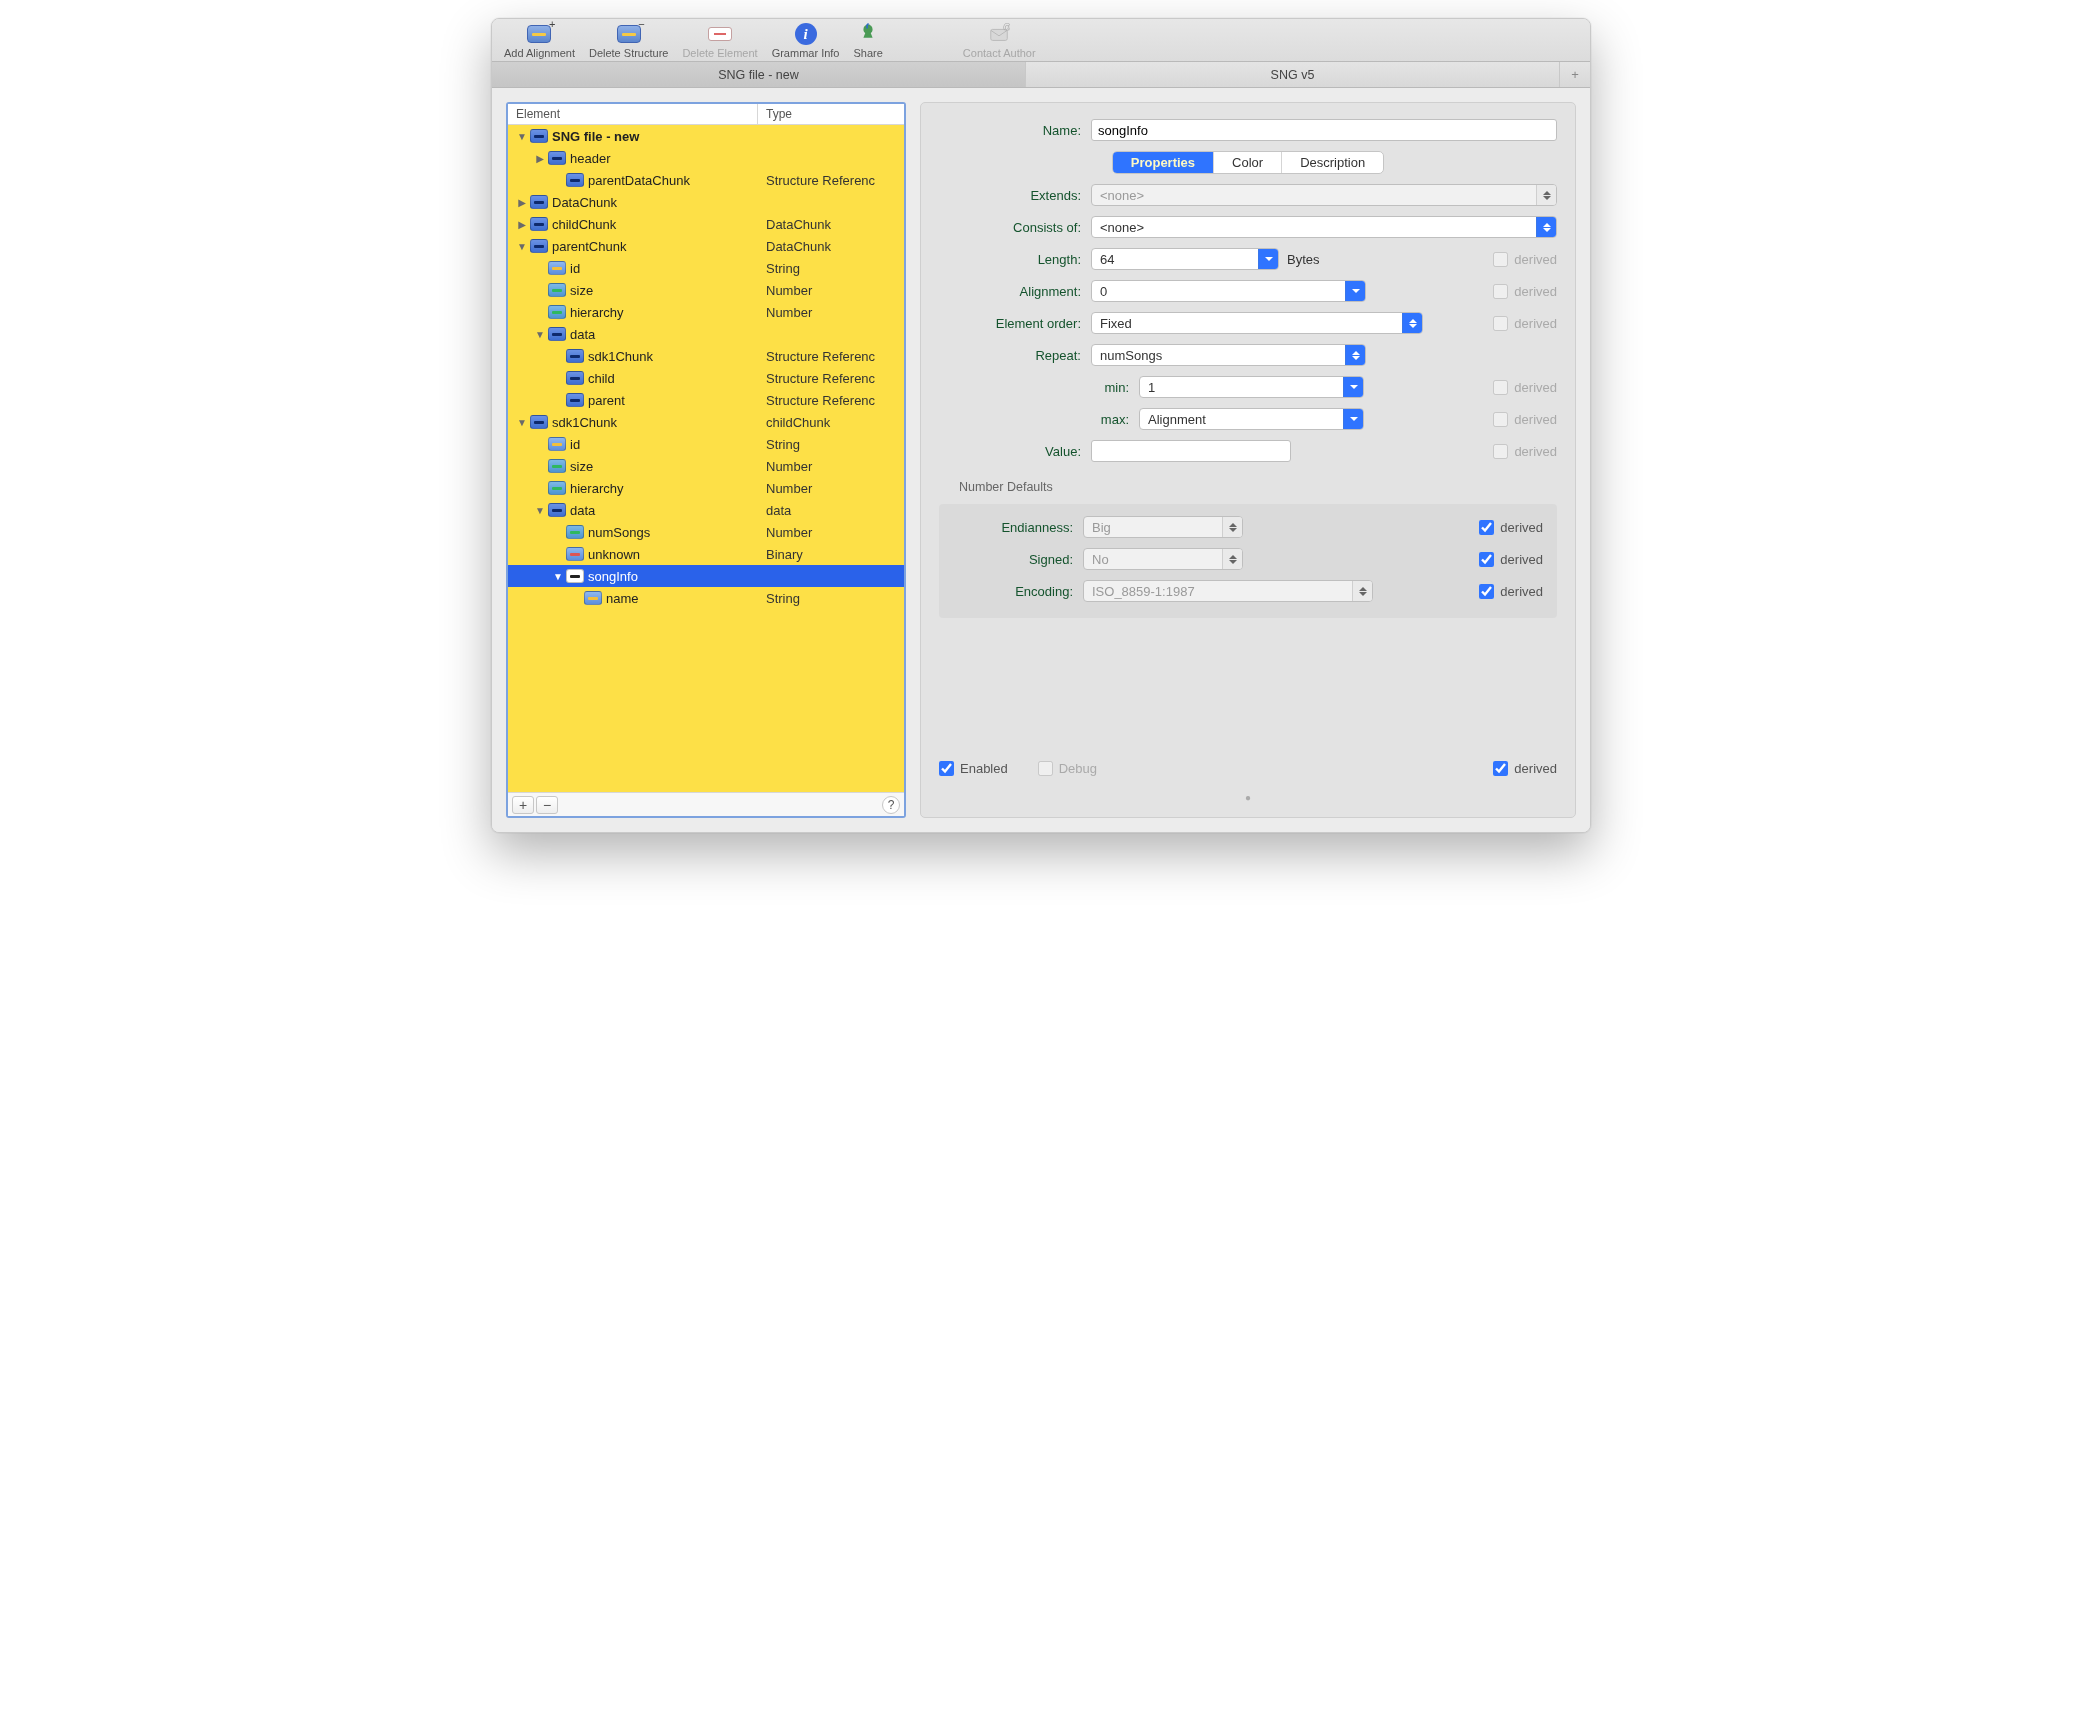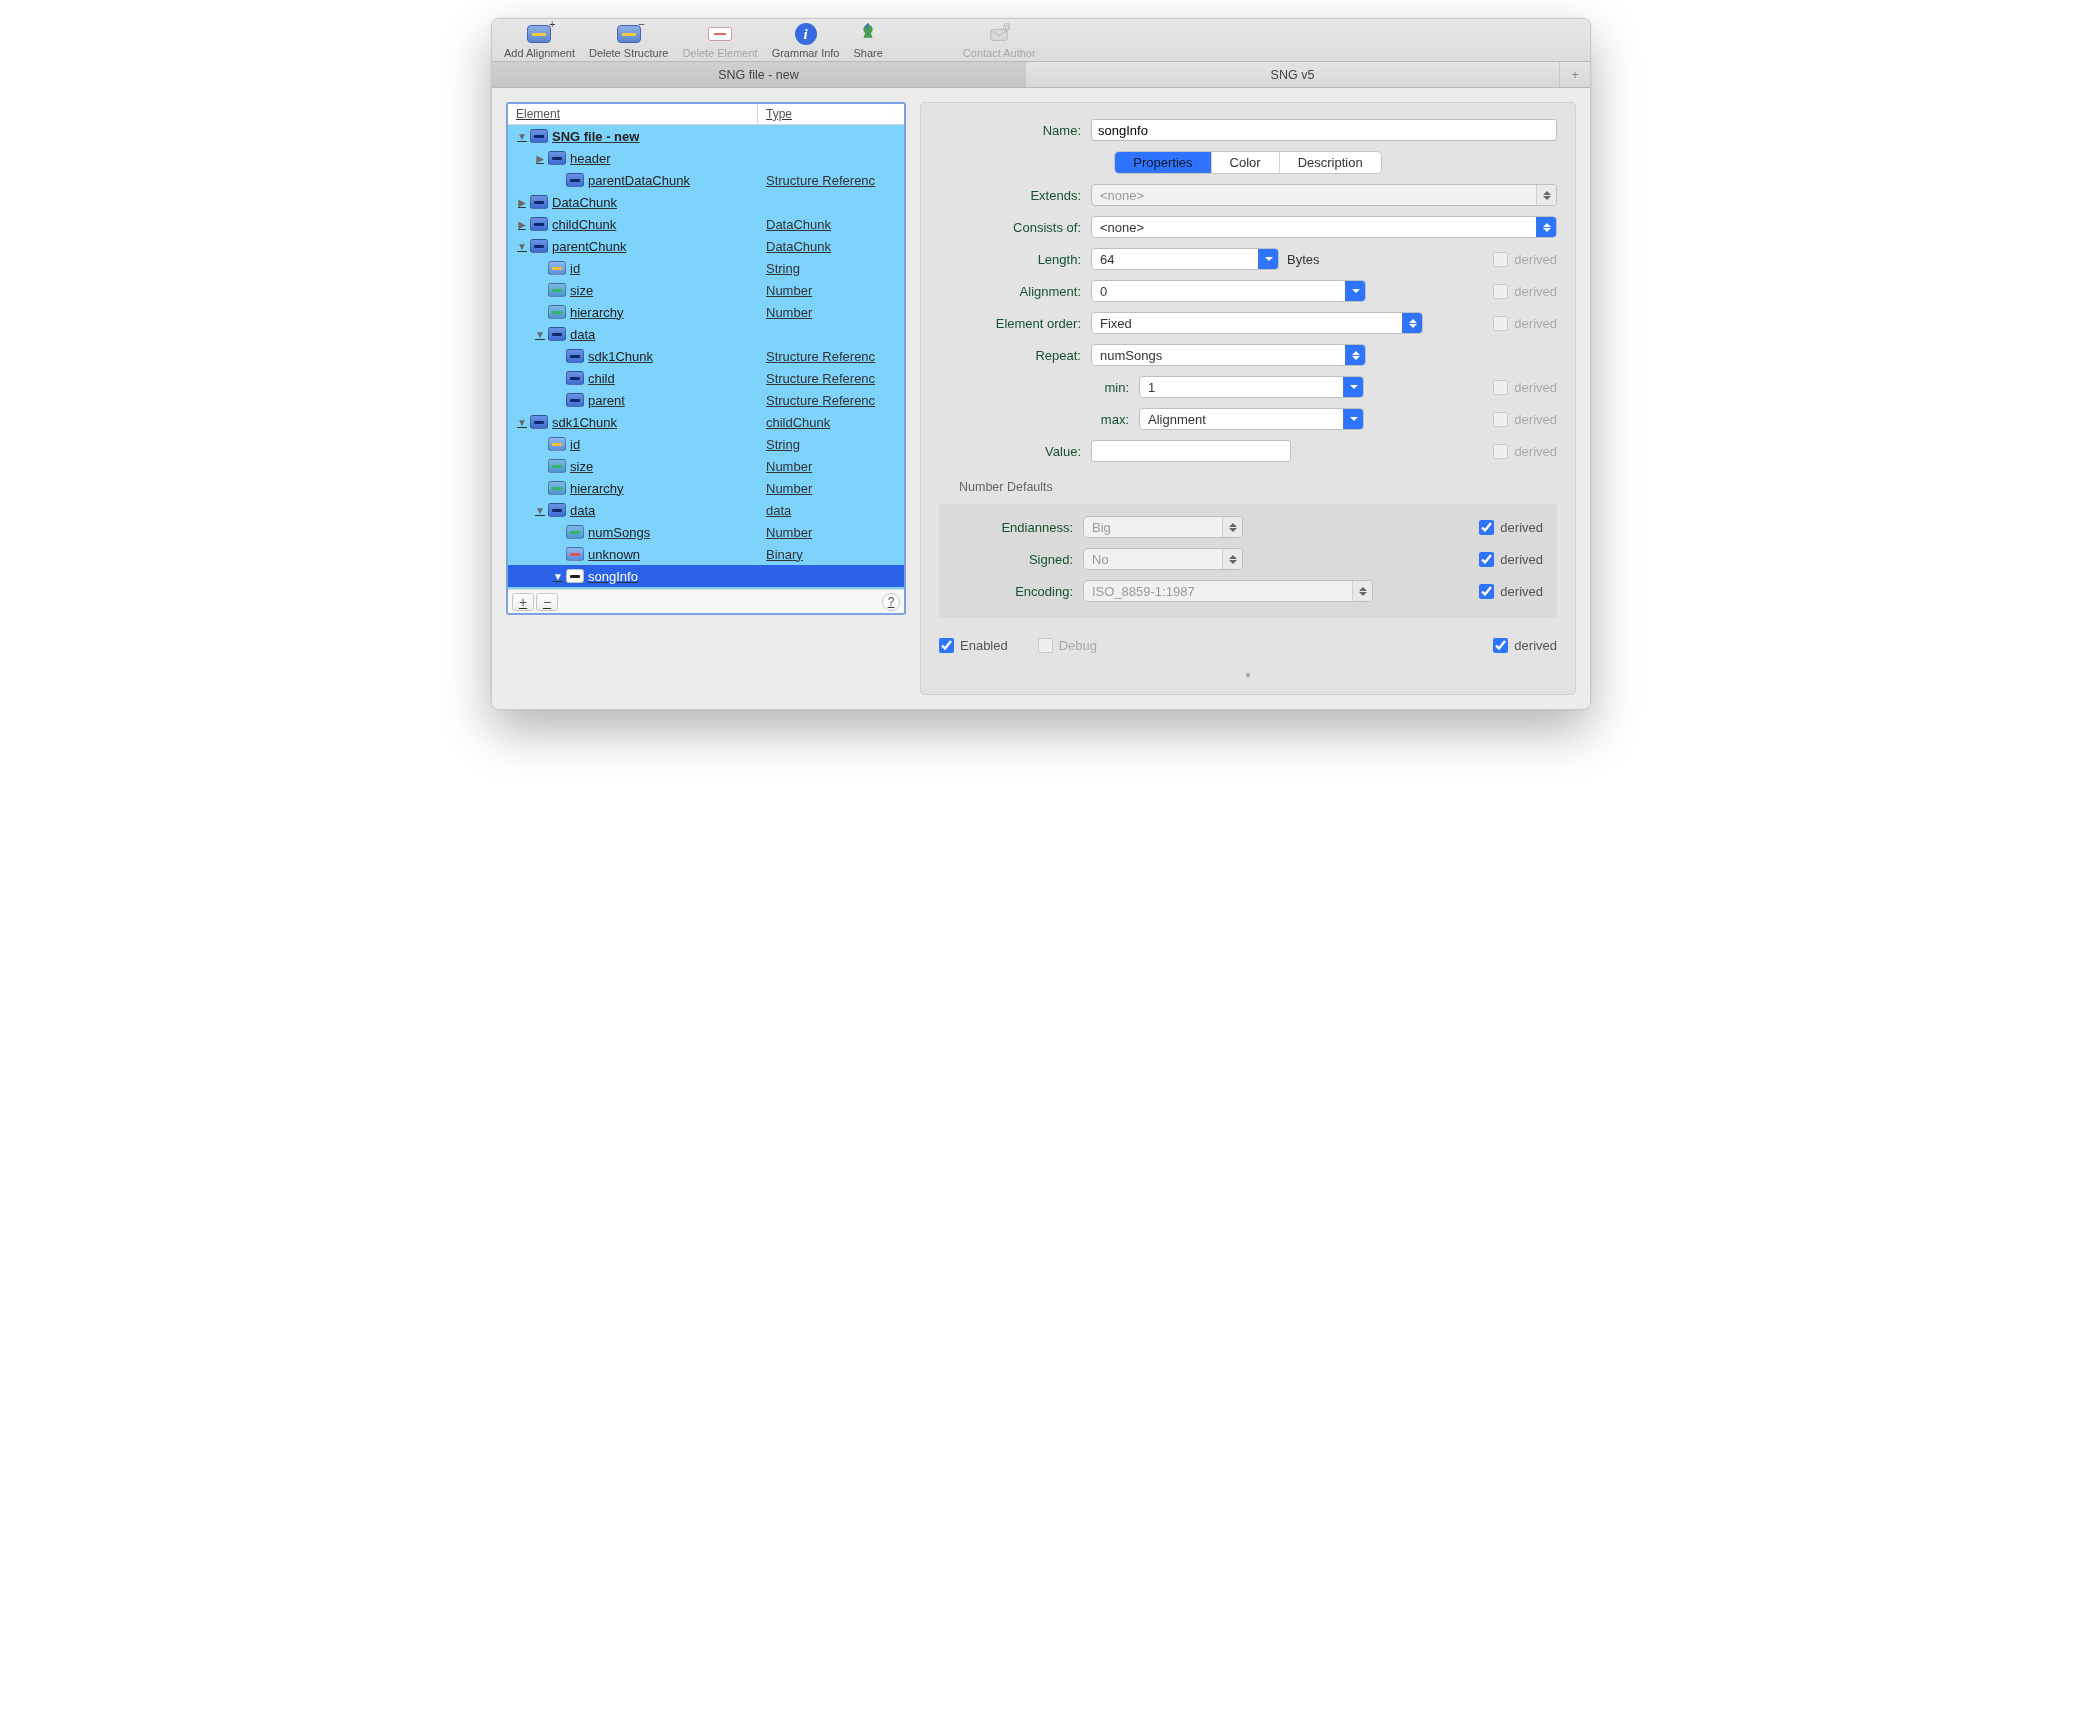--- a/index.html
+++ b/index.html
@@ -62,21 +62,21 @@
   .delete-elem-icon::after { content:""; position:absolute; left:5px; right:5px; top:5px; height:2px; background:#d66; }
   
   .tabstrip { display:flex; background:#e0e0e0; border-bottom:1px solid #b9b9b9; height:26px; }
   .tab { flex:1; display:flex; align-items:center; justify-content:center; font-size:12.5px; color:#444; border-right:1px solid #c8c8c8; background:linear-gradient(#e4e4e4,#d8d8d8);}
   .tab.active { background:linear-gradient(#d0d0d0,#c5c5c5); }
   .tab-add { width:30px; display:flex; align-items:center; justify-content:center; color:#888; background:linear-gradient(#e4e4e4,#d8d8d8);}
   
   .content { display:flex; padding:14px; gap:14px; background:#ececec;}
   
   .left-panel { width:400px; display:flex; flex-direction:column; }
-  .tree-wrap { border:2.5px solid #7ca2df; border-radius:3px; background:#7dd3fc; height:513px; display:flex; flex-direction:column; position:relative;text-decoration:underline;}
+  .tree-wrap { border:2.5px solid #7ca2df; border-radius:3px; background:#fde047; height:716px; display:flex; flex-direction:column; position:relative;}
   .tree-header { display:flex; border-bottom:1px solid #d7d7d7; background:#fff; font-size:12px; color:#555;}
   .tree-header .col-el { width:250px; padding:3px 8px; border-right:1px solid #d7d7d7;}
   .tree-header .col-ty { flex:1; padding:3px 8px;}
   .tree-body { flex:1; overflow:auto; }
   .tree-row { display:flex; align-items:center; height:22px; font-size:13px; color:#222; white-space:nowrap;}
   .tree-row.selected { background:#2a62ea; color:#fff; }
   .tree-row.selected .row-type { color:#fff; }
   .row-el { width:250px; display:flex; align-items:center; overflow:hidden;}
   .row-type { flex:1; padding-left:8px; color:#333; overflow:hidden; text-overflow:ellipsis;}
   .indent { display:inline-block; }
@@ -101,21 +101,21 @@
   .help-btn { margin-left:auto; width:18px; height:18px; border:1px solid #c7c7c7; border-radius:50%; background:#fff; display:flex; align-items:center; justify-content:center; font-size:12px; color:#555;}
   
   .right-panel { flex:1; background:#e3e3e3; border:1px solid #cfcfcf; border-radius:5px; padding:16px 18px 14px 18px; display:flex; flex-direction:column; gap:10px; position:relative;}
   .form-row { display:flex; align-items:center; gap:10px; }
   .form-label { width:142px; text-align:right; color:#14532d; font-size:13px;}
   .form-field { flex:1; display:flex; align-items:center; gap:8px;}
   .text-input { flex:1; height:22px; border:1px solid #bfbfbf; border-radius:3px; background:#fff; padding:0 6px; font-size:13px; color:#333;}
   .segmented { display:inline-flex; border:1px solid #c5c5c5; border-radius:5px; overflow:hidden; background:#fff;}
   .seg-btn { padding:3px 18px; font-size:13px; color:#333; border-right:1px solid #d5d5d5;}
   .seg-btn:last-child { border-right:none;}
-  .seg-btn.active { background:#2f74ff; color:#0f172a;}
+  .seg-btn.active { background:#2f74ff; color:#fef9c3;font-weight:bold;}
   .combo { position:relative; height:22px; border:1px solid #bfbfbf; border-radius:4px; background:#fff; display:flex; align-items:center; padding:0 24px 0 8px; color:#333; font-size:13px;}
   .combo.full { flex:1; }
   .combo.disabled { background:#f1f1f1; color:#9a9a9a; }
   .combo .arrow { position:absolute; right:0; top:0; bottom:0; width:20px; border-left:1px solid #3a77e8; background:#2f74ff; border-radius:0 3px 3px 0; display:flex; flex-direction:column; align-items:center; justify-content:center;}
   .combo.grayarrow .arrow { background:#eaeaea; border-left:1px solid #cfcfcf;}
   .combo .arrow::before { content:""; border-left:4px solid transparent; border-right:4px solid transparent; border-bottom:4px solid #fff; margin-bottom:1px;}
   .combo .arrow::after { content:""; border-left:4px solid transparent; border-right:4px solid transparent; border-top:4px solid #fff;}
   .combo.grayarrow .arrow::before { border-bottom-color:#666;}
   .combo.grayarrow .arrow::after { border-top-color:#666;}
   .combo.single .arrow::before { display:none; }

